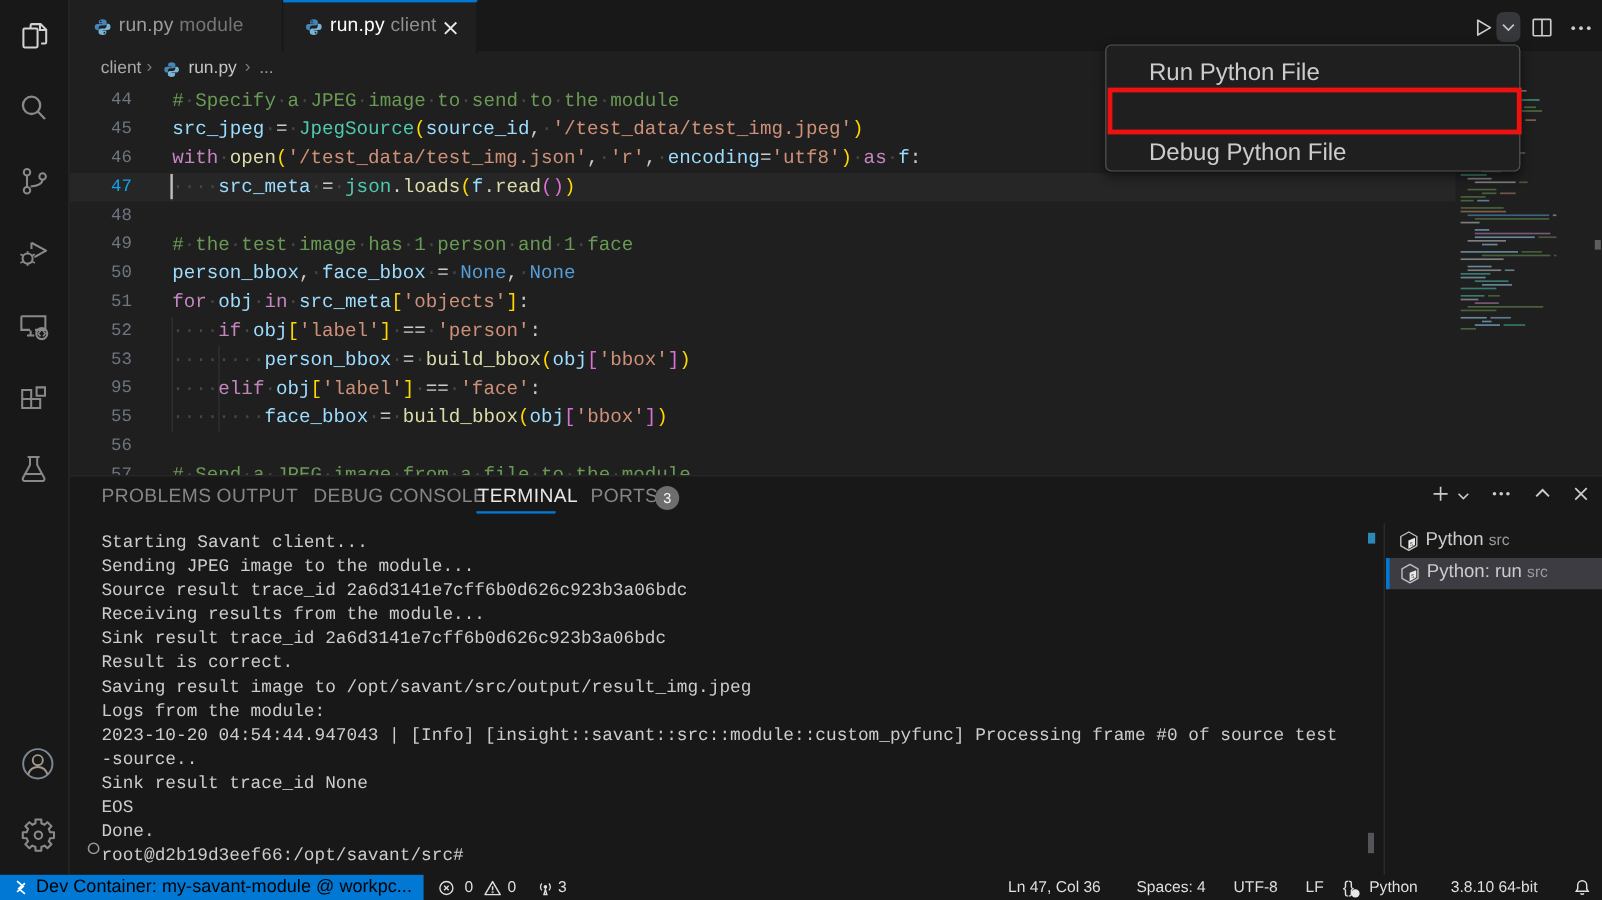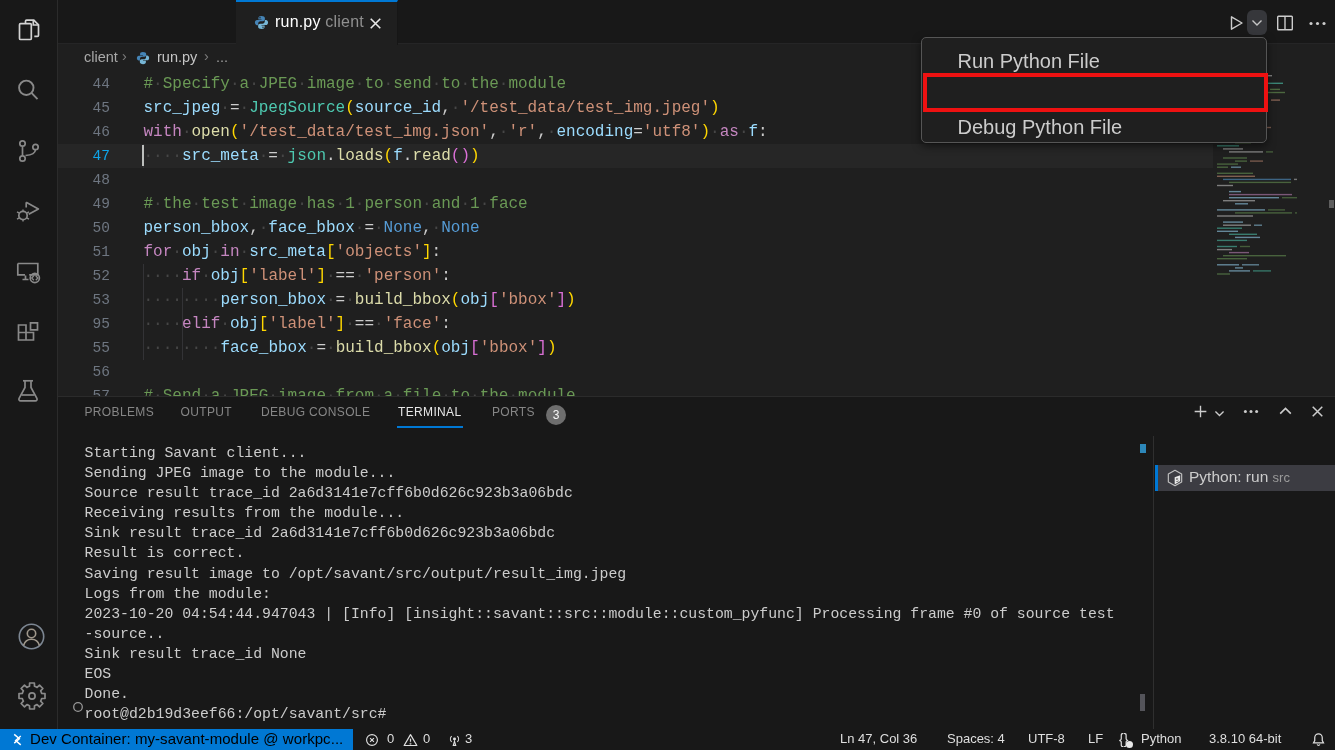--- a/index.html
+++ b/index.html
@@ -43,21 +43,21 @@
     background:#bdbfbd; }
   .curline { position:absolute; left:0; width:1155px; top:72px; height:24px;
     background:rgba(255,255,255,0.03); }
   
   .minimap { position:absolute; left:1159px; top:3px; }
   #sb-cursor { position:absolute; right:1px; top:128px; width:5px; height:8px;
     background:#747474; opacity:.75; }
   
   #panel { position:absolute; left:58px; top:396px; right:0; height:334px;
     background:#181818; border-top:1px solid #2b2b2b; z-index:3; }
-  .ptab { position:absolute; top:8px; font-size:12px; letter-spacing:.35px;
+  .ptab { position:absolute; top:8px; font-size:16px; letter-spacing:.35px;
     color:#868686; white-space:nowrap; }
   .ptab.act { color:#e7e7e7; }
   #term { position:absolute; left:26.5px; top:46px;
     font-family:"Liberation Mono", monospace; font-size:14.8px; line-height:20.1px;
     color:#cccccc; white-space:pre; }
   #termlist { position:absolute; left:1095px; top:39px; right:0; bottom:0;
     border-left:1px solid #2f2f2f; }
   .trow { position:absolute; left:1px; right:0; height:26.5px; font-size:15.5px;
     color:#cccccc; }
   .trow .sub { font-size:13px; color:#9b9b9b; }
@@ -127,20 +127,27 @@
     <circle cx="14.5" cy="11.5" r="4.2"></circle>
     <path d="M6.5 23.5c1.2-4.2 4.3-6.3 8-6.3s6.8 2.1 8 6.3"></path>
   </svg>
   <svg style="top:681px" width="30" height="30" viewBox="0 0 30 30" fill="none" stroke="#8a8a8a" stroke-width="1.7">
     <circle cx="15" cy="15" r="3.1"></circle>
     <path d="M12.6 2.0L17.4 2.0L17.5 5.3A10 10 0 0 1 20.1 6.4L22.5 4.1L25.9 7.5L23.6 9.9A10 10 0 0 1 24.7 12.5L28.0 12.6L28.0 17.4L24.7 17.5A10 10 0 0 1 23.6 20.1L25.9 22.5L22.5 25.9L20.1 23.6A10 10 0 0 1 17.5 24.7L17.4 28.0L12.6 28.0L12.5 24.7A10 10 0 0 1 9.9 23.6L7.5 25.9L4.1 22.5L6.4 20.1A10 10 0 0 1 5.3 17.5L2.0 17.4L2.0 12.6L5.3 12.5A10 10 0 0 1 6.4 9.9L4.1 7.5L7.5 4.1L9.9 6.4A10 10 0 0 1 12.5 5.3Z" stroke-linejoin="round"></path>
   </svg>
 </div>
 
 <div id="tabbar">
+  <div class="tab" id="tab1">
+    <svg class="pyico" style="left:20px" width="15" height="15" viewBox="0 0 16 16">
+      <path fill="#4584b6" d="M7.9 1c-2.2 0-3.2.95-3.2 2.1v1.7h3.3v.5H3.2C1.9 5.3 1 6.4 1 8.05s.9 2.75 2.2 2.75h1.3V9c0-1.3 1.1-2.35 2.4-2.35h2.7c1.1 0 2-.9 2-2V3.1C11.6 1.95 10.1 1 7.9 1zM6.4 2.2a.75.75 0 110 1.5.75.75 0 010-1.5z"></path>
+      <path fill="#76b5d5" d="M8.1 15c2.2 0 3.2-.95 3.2-2.1v-1.7H8v-.5h4.8c1.3 0 2.2-1.1 2.2-2.75S14.1 5.2 12.8 5.2h-1.3V7c0 1.3-1.1 2.35-2.4 2.35H6.4c-1.1 0-2 .9-2 2v1.55C4.4 14.05 5.9 15 8.1 15zM9.6 13.8a.75.75 0 110-1.5.75.75 0 010 1.5z"></path>
+    </svg>
+    <span class="lbl" style="left:41px">run.py <span style="color:#767676">module</span></span>
+  </div>
   <div class="tab" id="tab2">
     <svg class="pyico" style="left:18px;top:13px" width="15" height="15" viewBox="0 0 16 16">
       <path fill="#4584b6" d="M7.9 1c-2.2 0-3.2.95-3.2 2.1v1.7h3.3v.5H3.2C1.9 5.3 1 6.4 1 8.05s.9 2.75 2.2 2.75h1.3V9c0-1.3 1.1-2.35 2.4-2.35h2.7c1.1 0 2-.9 2-2V3.1C11.6 1.95 10.1 1 7.9 1zM6.4 2.2a.75.75 0 110 1.5.75.75 0 010-1.5z"></path>
       <path fill="#76b5d5" d="M8.1 15c2.2 0 3.2-.95 3.2-2.1v-1.7H8v-.5h4.8c1.3 0 2.2-1.1 2.2-2.75S14.1 5.2 12.8 5.2h-1.3V7c0 1.3-1.1 2.35-2.4 2.35H6.4c-1.1 0-2 .9-2 2v1.55C4.4 14.05 5.9 15 8.1 15zM9.6 13.8a.75.75 0 110-1.5.75.75 0 010 1.5z"></path>
     </svg>
     <span class="lbl" style="left:39px;top:11px;color:#ffffff">run.py <span style="color:#8f8f8f">client</span></span>
     <svg style="position:absolute;left:131px;top:13px" width="17" height="17" viewBox="0 0 16 16" fill="none" stroke="#e8e8e8" stroke-width="1.5">
       <path d="M3.5 3.5l9 9M12.5 3.5l-9 9"></path>
     </svg>
   </div>
@@ -313,20 +320,28 @@
   <svg style="position:absolute;left:1251px;top:6px" width="17" height="17" viewBox="0 0 16 16" fill="none" stroke="#cccccc" stroke-width="1.4">
     <path d="M3.5 3.5l9 9M12.5 3.5l-9 9"></path>
   </svg>
   <div id="term"><div>Starting Savant client...</div><div>Sending JPEG image to the module...</div><div>Source result trace_id 2a6d3141e7cff6b0d626c923b3a06bdc</div><div>Receiving results from the module...</div><div>Sink result trace_id 2a6d3141e7cff6b0d626c923b3a06bdc</div><div>Result is correct.</div><div>Saving result image to /opt/savant/src/output/result_img.jpeg</div><div>Logs from the module:</div><div>2023-10-20 04:54:44.947043 | [Info] [insight::savant::src::module::custom_pyfunc] Processing frame #0 of source test</div><div>-source..</div><div>Sink result trace_id None</div><div>EOS</div><div>Done.</div><div>root@d2b19d3eef66:/opt/savant/src#</div></div>
   <svg style="position:absolute;left:13.5px;top:304px" width="12" height="12" viewBox="0 0 12 12" fill="none" stroke="#979797" stroke-width="1.3">
     <circle cx="6" cy="6" r="4.3"></circle>
   </svg>
   <div style="position:absolute;left:1082px;top:47px;width:6px;height:9px;background:#2d87b9"></div>
   <div style="position:absolute;left:1082px;top:297px;width:5px;height:17px;background:#54545a"></div>
   <div id="termlist">
+    <div class="trow" style="top:2px">
+      <svg style="position:absolute;left:9px;top:3px" width="20" height="20" viewBox="0 0 24 24">
+        <path fill="none" stroke="#c0c0c0" stroke-width="1.4" stroke-linejoin="round" d="M12 2.8l8 4.5v9.4l-8 4.5-8-4.5V7.3z"></path>
+        <path fill="#e8e8e8" d="M11.6 11.2l6.6-2.6v7.3l-6.6 3.8z"></path>
+        <text x="13.3" y="16.8" font-size="5.5" fill="#444" font-family="Liberation Sans">5,</text>
+      </svg>
+      <span style="position:absolute;left:33px;top:3px">Python <span class="sub">src</span></span>
+    </div>
     <div class="trow sel" style="top:28.5px">
       <svg style="position:absolute;left:7px;top:3px" width="20" height="20" viewBox="0 0 24 24">
         <path fill="none" stroke="#c0c0c0" stroke-width="1.4" stroke-linejoin="round" d="M12 2.8l8 4.5v9.4l-8 4.5-8-4.5V7.3z"></path>
         <path fill="#e8e8e8" d="M11.6 11.2l6.6-2.6v7.3l-6.6 3.8z"></path>
         <text x="13.3" y="16.8" font-size="5.5" fill="#444" font-family="Liberation Sans">5,</text>
       </svg>
       <span style="position:absolute;left:31px;top:3px">Python: run <span class="sub">src</span></span>
     </div>
   </div>
 </div>

